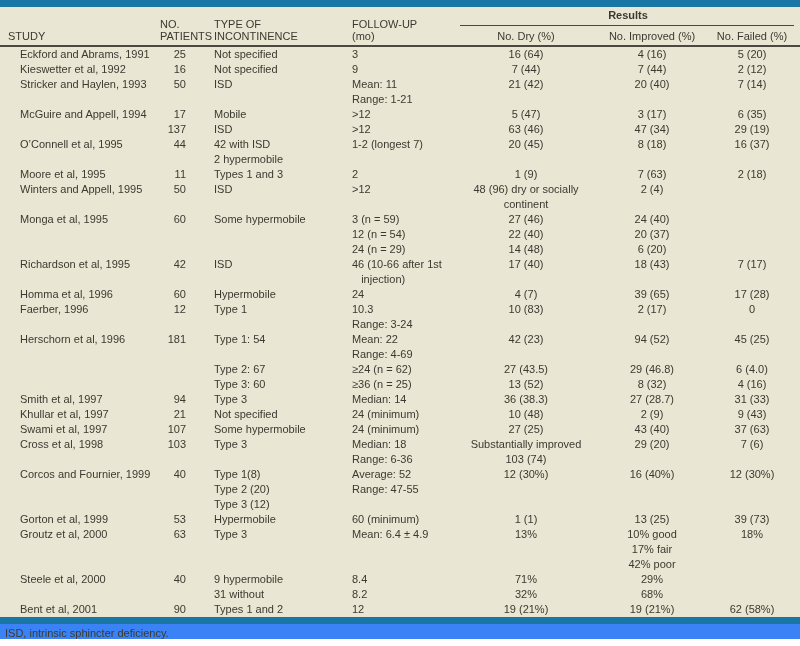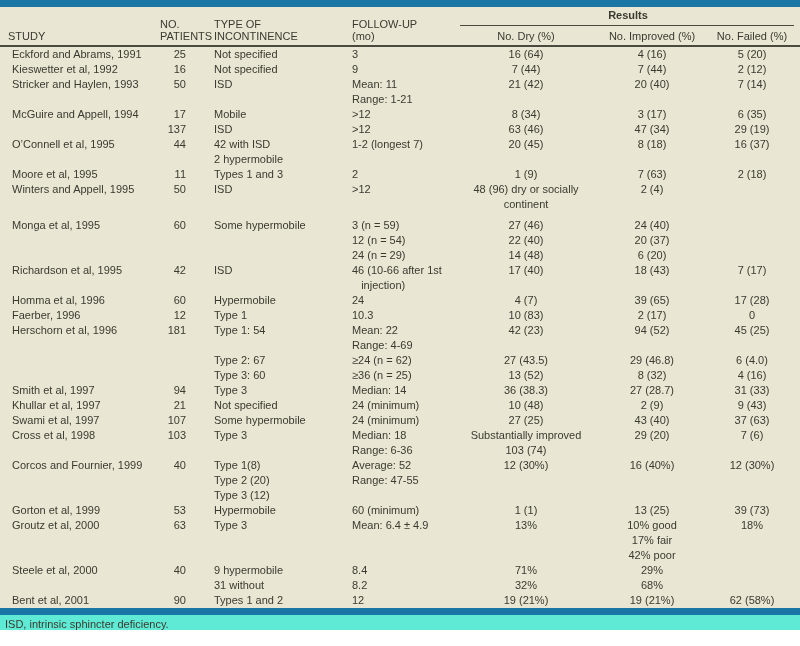--- a/index.html
+++ b/index.html
@@ -23,31 +23,31 @@
   .h-results  { left:460px; width:336px; top:2px; text-align:center; font-weight:bold; }
   .results-rule { position:absolute; left:460px; width:334px; top:18px; border-top:1px solid #4a4a40; }
   .h-dry      { left:456px; width:140px; bottom:3px; text-align:center;margin-top:7px; }
   .h-improved { left:596px; width:112px; bottom:3px; text-align:center; }
   .h-failed   { left:708px; width:88px;  bottom:3px; text-align:center; }
   .head-rule  { border-top:2px solid #4a4a40; height:0; }
 
   
   .tbody { font-size:11px; }
   .line { display:flex; height:15px; line-height:15px; white-space:nowrap; }
-  .line.gap { margin-bottom:6px; }
+  .line.gap { margin-bottom:0; }
   .line span { box-sizing:border-box; display:block; overflow:visible; }
-  .c-study    { width:158px; padding-left:12px; }
+  .c-study    { width:158px; padding-left:20px; }
   .c-patients { width:28px;  text-align:right; }
   .c-type     { width:162px; padding-left:28px; }
   .c-followup { width:108px; padding-left:4px; }
   .c-dry      { width:140px; text-align:center; }
   .c-improved { width:112px; text-align:center; }
   .c-failed   { width:88px;  text-align:center; }
 
-  .footnote { font-size:11px; color:#3b3a30; padding:3px 0 0 5px; background:#5eead4; }
+  .footnote { font-size:11px; color:#3b3a30; padding:3px 0 0 5px; background:#3b82f6; }
 </style>
 </head>
 <body>
 
 <div class="accent-bar"></div>
 
 <div class="table-area">
 
   <div class="thead">
     <span class="lbl h-study">STUDY</span>
@@ -101,21 +101,21 @@
         <span class="c-followup">Range: 1-21</span>
         <span class="c-dry"></span>
         <span class="c-improved"></span>
         <span class="c-failed"></span>
       </div>
       <div class="line">
         <span class="c-study">McGuire and Appell, 1994</span>
         <span class="c-patients">17</span>
         <span class="c-type">Mobile</span>
         <span class="c-followup">&gt;12</span>
-        <span class="c-dry">8 (34)</span>
+        <span class="c-dry">5 (47)</span>
         <span class="c-improved">3 (17)</span>
         <span class="c-failed">6 (35)</span>
       </div>
       <div class="line">
         <span class="c-study"></span>
         <span class="c-patients">137</span>
         <span class="c-type">ISD</span>
         <span class="c-followup">&gt;12</span>
         <span class="c-dry">63 (46)</span>
         <span class="c-improved">47 (34)</span>
@@ -223,20 +223,29 @@
       <div class="line">
         <span class="c-study">Faerber, 1996</span>
         <span class="c-patients">12</span>
         <span class="c-type">Type 1</span>
         <span class="c-followup">10.3</span>
         <span class="c-dry">10 (83)</span>
         <span class="c-improved">2 (17)</span>
         <span class="c-failed">0</span>
       </div>
       <div class="line">
+        <span class="c-study"></span>
+        <span class="c-patients"></span>
+        <span class="c-type"></span>
+        <span class="c-followup">Range: 3-24</span>
+        <span class="c-dry"></span>
+        <span class="c-improved"></span>
+        <span class="c-failed"></span>
+      </div>
+      <div class="line">
         <span class="c-study">Herschorn et al, 1996</span>
         <span class="c-patients">181</span>
         <span class="c-type">Type 1: 54</span>
         <span class="c-followup">Mean: 22</span>
         <span class="c-dry">42 (23)</span>
         <span class="c-improved">94 (52)</span>
         <span class="c-failed">45 (25)</span>
       </div>
       <div class="line">
         <span class="c-study"></span>

